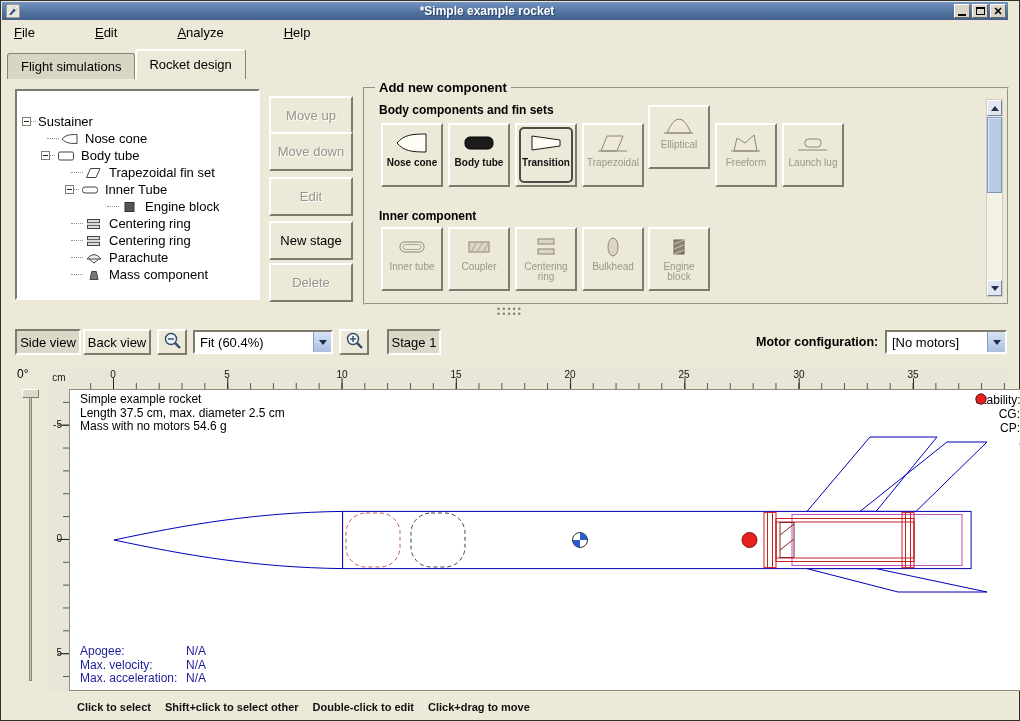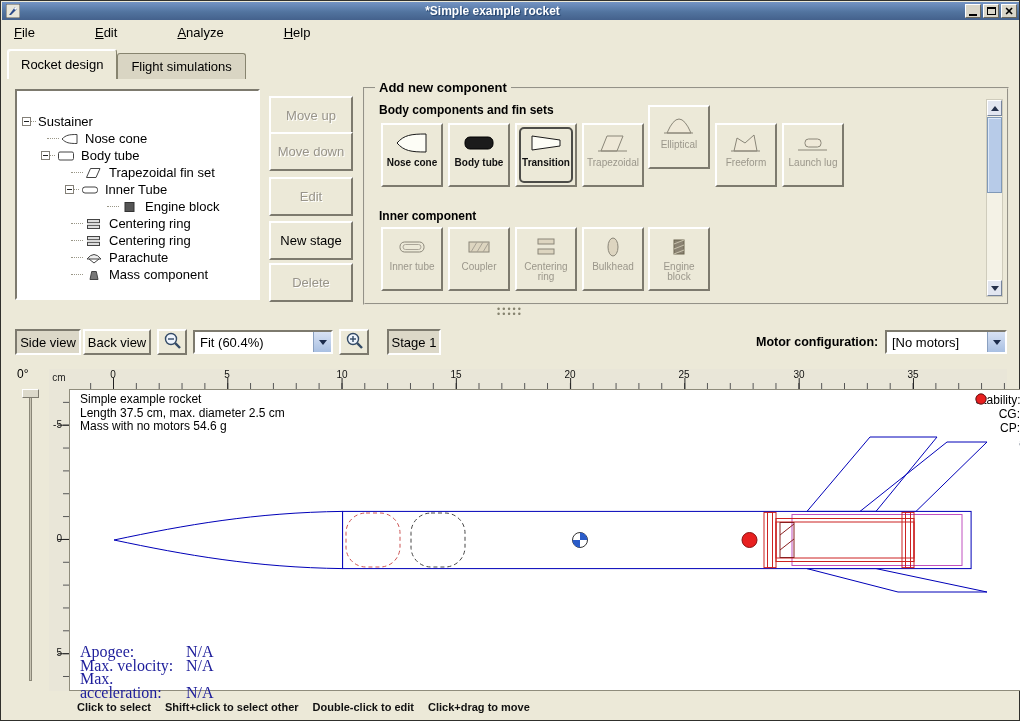--- a/index.html
+++ b/index.html
@@ -2,21 +2,21 @@
 <html><head>
 <meta charset="utf-8">
 <style>
   * { box-sizing: border-box; }
   html,body { margin:0; padding:0; width:1020px; height:721px; overflow:hidden;
     font-family:"Liberation Sans", sans-serif; }
   #win { position:relative; width:1020px; height:721px; background:#ece9d8;
     border:1px solid #30302c; }
 
   
-  .titlebar { position:absolute; top:1px; left:1px; right:0; height:18px;
+  .titlebar { position:absolute; top:1px; left:1px; right:11px; height:18px;
     background:linear-gradient(180deg,#7494c4 0%, #52749f 55%, #44618c 100%);
     display:flex; align-items:center; padding:0 2px; }
   .app-icon { width:14px; height:14px; margin-left:2px; display:inline-block; }
   .titlebar .title { flex:1; text-align:center; color:#fff; font-weight:bold;
     font-size:12px; line-height:18px; text-shadow:1px 1px 1px #22406a; }
   .winbtns { display:flex; gap:2px; }
   .wbtn { width:16px; height:14px; background:#d9d6c9; display:flex; align-items:center;
     justify-content:center; border:1px solid; border-color:#fff #6b695e #6b695e #fff; cursor:default; }
   .glyph-min { width:8px; height:2px; background:#000; margin-top:7px; }
   .glyph-max { width:9px; height:8px; border:1px solid #000; border-top-width:2px; }
@@ -128,22 +128,22 @@
     background-repeat:repeat-y, repeat-y; }
   .vruler span { position:absolute; right:7px; width:12px; text-align:right; font-size:10px; color:#111; }
   .draw-area { position:absolute; left:68px; top:388px; width:1004px; height:302px;
     background:#fff; border:1px solid #8f8c7c; }
   .draw-area svg { position:absolute; left:0; top:0; }
   .info-block { position:absolute; left:10px; top:3px; font-size:12px; color:#000; line-height:13.5px; }
   .stab-block { position:absolute; right:6px; top:3px; font-size:12px; color:#000;
     line-height:14px; text-align:right; }
   .stab-block .row { display:flex; justify-content:flex-end; align-items:center; gap:4px; }
   .stab-block .mach { color:#7a8494; font-size:10.5px; }
-  .flight-block { position:absolute; left:10px; top:255px; font-size:16px; color:#1c1c9a;
-    line-height:13.5px;font-family:Liberation Serif, serif; }
+  .flight-block { position:absolute; left:10px; top:255px; font-size:12px; color:#1c1c9a;
+    line-height:13.5px; }
   .flight-block .flabel { display:inline-block; width:106px; }
 
   
   .statusbar { position:absolute; left:1px; right:1px; top:694px; height:24px;
     padding-left:75px; display:flex; align-items:center; gap:14px;
     font-size:11px; font-weight:bold; color:#111; }
 </style>
 </head>
 <body>
 
@@ -172,22 +172,22 @@
   </div>
 
   <div class="menubar">
     <span class="menu-item">File</span>
     <span class="menu-item">Edit</span>
     <span class="menu-item">Analyze</span>
     <span class="menu-item">Help</span>
   </div>
 
   <div class="tabstrip">
+    <div class="tab inactive">Flight simulations</div>
     <div class="tab active">Rocket design</div>
-    <div class="tab inactive">Flight simulations</div>
   </div>
 
   <div class="tree-panel">
     <div class="trow" style="padding-left:4px">
       <span class="tlabel"></span>
     </div>
     <div class="trow" style="padding-left:5px">
       <span class="handle"></span>
       <span class="stub" style="width:5px"></span>
       <span class="tlabel">Sustainer</span>

